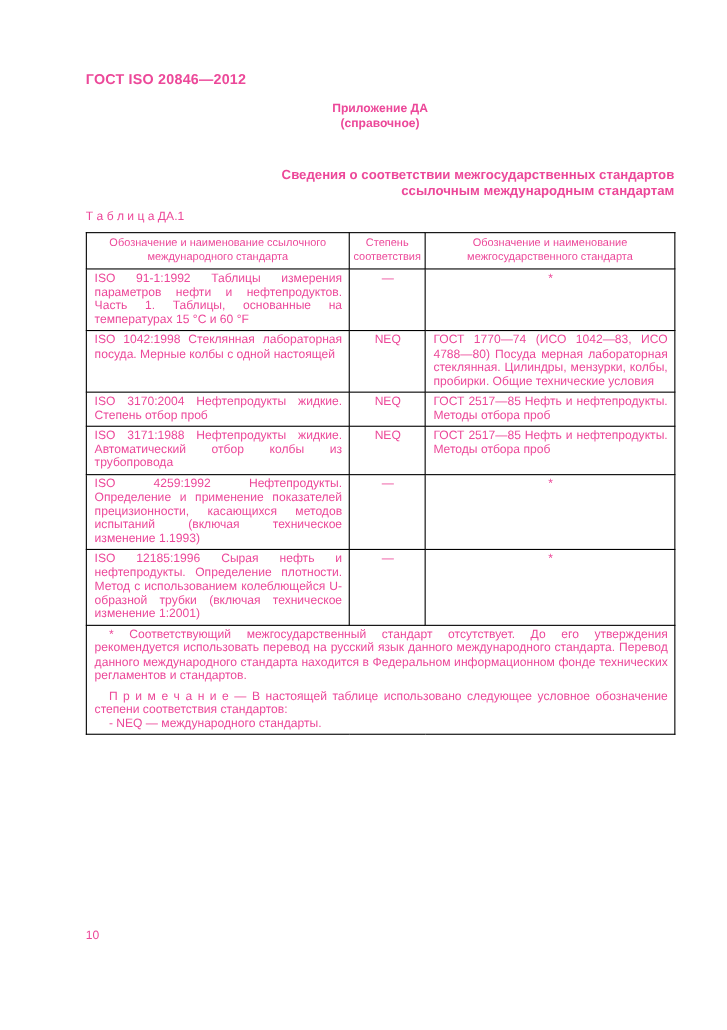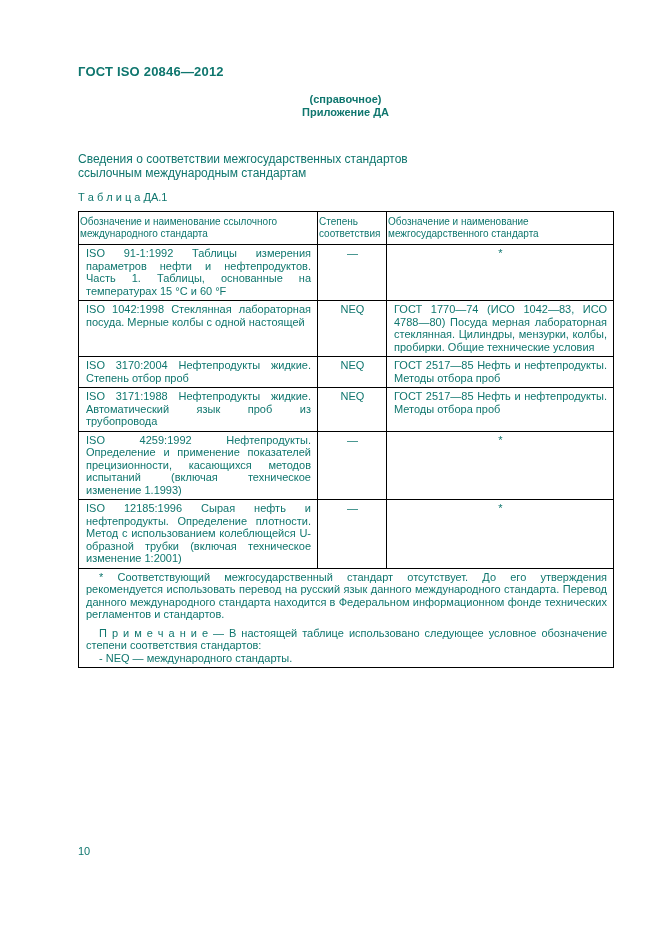--- a/index.html
+++ b/index.html
@@ -1,54 +1,54 @@
 <!DOCTYPE html>
 <html lang="ru"><head>
 <meta charset="utf-8">
 <style>
   html,body{margin:0;padding:0;background:#fff;}
   .page{
     position:relative;
     width:661px;height:936px;
     background:#ffffff;
     font-family:"Liberation Sans",sans-serif;
-    color:#0f766e;
+    color:#ec4899;
     overflow:hidden;
   }
   .doc-code{
     position:absolute;left:78px;top:64px;
     font-size:13px;font-weight:700;letter-spacing:.2px;
   }
   .appendix{
     position:absolute;left:78px;top:93px;width:535px;
     text-align:center;font-size:11px;font-weight:700;line-height:13px;
   }
   .main-title{
     position:absolute;left:78px;top:152px;width:535px;
-    text-align:left;font-size:12px;font-weight:400;line-height:14px;
+    text-align:right;font-size:12px;font-weight:700;line-height:14px;
   }
   .table-caption{
     position:absolute;left:78px;top:191px;
     font-size:11px;
     text-align:right;
   }
   table.std{
     position:absolute;left:78px;top:211px;width:535px;
     border-collapse:collapse;table-layout:fixed;
   }
   table.std td{
     border:1px solid #000;
     font-size:11px;line-height:12.5px;
     vertical-align:top;
     padding:2px 6px 3px 7px;
     word-wrap:break-word;
     hyphens:auto;
   }
   table.std td.head{
-    text-align:left;vertical-align:middle;
+    text-align:center;vertical-align:middle;
     font-size:10px;line-height:12px;
     padding:4px 1px;hyphens:none;
   }
   td.c1,td.c3{text-align:justify;}
   td.c2{text-align:center;hyphens:none;}
   td.c3.center{text-align:center;}
   td.fn-cell{padding:4px 8px 6px;margin-top:16px;}
   .fn-star,.fn-note{margin:0;text-align:justify;text-indent:13px;}
   .fn-note{margin-top:6px;}
   .fn-neq{margin:0 0 0 13px;}
@@ -58,22 +58,22 @@
   }
 </style>
 </head>
 <body>
 
 <div class="page">
 
   <div class="doc-code">ГОСТ ISO 20846—2012</div>
 
   <div class="appendix">
+    <div>Приложение ДА</div>
     <div>(справочное)</div>
-    <div>Приложение ДА</div>
   </div>
 
   <div class="main-title">
     <div>Сведения о соответствии межгосударственных стандартов</div>
     <div>ссылочным международным стандартам</div>
   </div>
 
   <div class="table-caption">Т а б л и ц а   ДА.1</div>
 
   <table class="std">
@@ -101,21 +101,21 @@
         <td class="c3">ГОСТ 1770—74 (ИСО 1042—83, ИСО 4788—80) Посуда мерная лабораторная стеклянная. Цилиндры, мензурки, колбы, пробирки. Общие технические условия</td>
       </tr>
 
       <tr>
         <td class="c1">ISO 3170:2004 Нефтепродукты жидкие. Степень отбор проб</td>
         <td class="c2">NEQ</td>
         <td class="c3">ГОСТ 2517—85 Нефть и нефтепродукты. Методы отбора проб</td>
       </tr>
 
       <tr>
-        <td class="c1">ISO 3171:1988 Нефтепродукты жидкие. Автоматический язык проб из трубопровода</td>
+        <td class="c1">ISO 3171:1988 Нефтепродукты жидкие. Автоматический отбор колбы из трубопровода</td>
         <td class="c2">NEQ</td>
         <td class="c3">ГОСТ 2517—85 Нефть и нефтепродукты. Методы отбора проб</td>
       </tr>
 
 
       <tr>
         <td class="c1">ISO 4259:1992 Нефтепродукты. Определение и применение показателей прецизионности, касающихся методов испытаний (включая техническое изменение 1.1993)</td>
         <td class="c2">—</td>
         <td class="c3 center">*</td>
       </tr>

